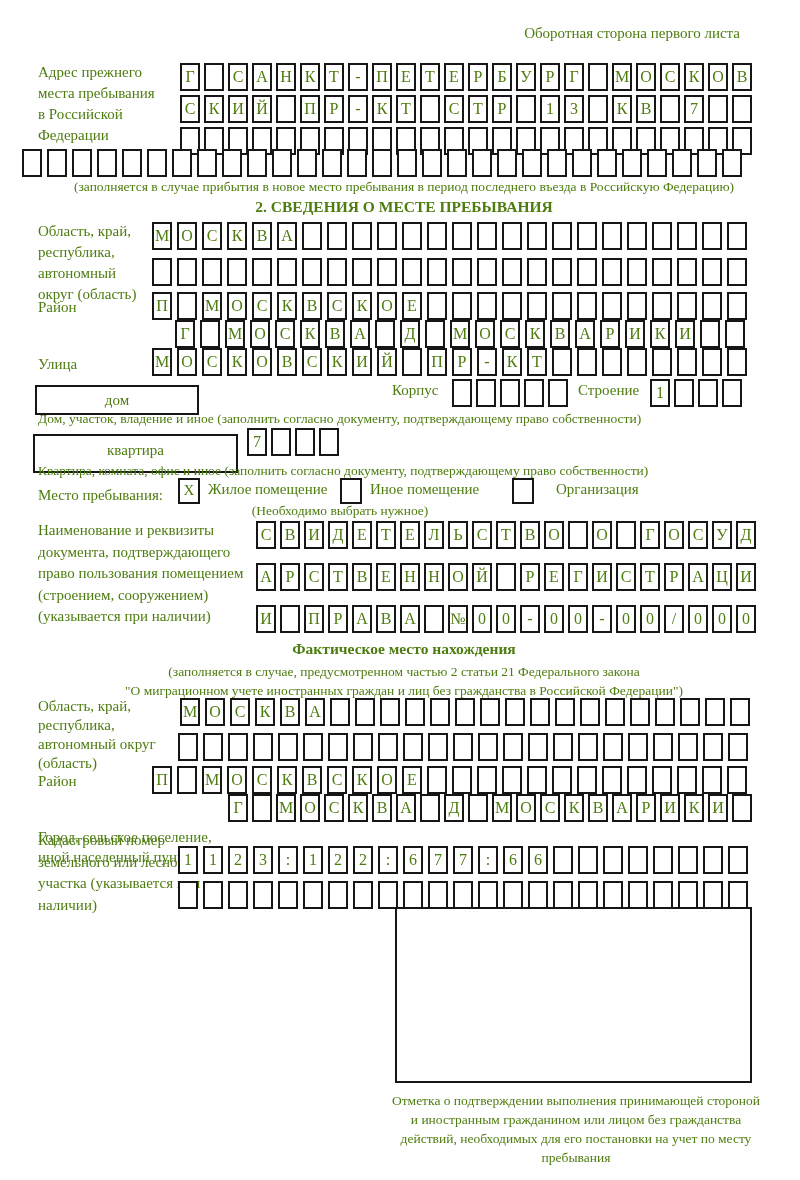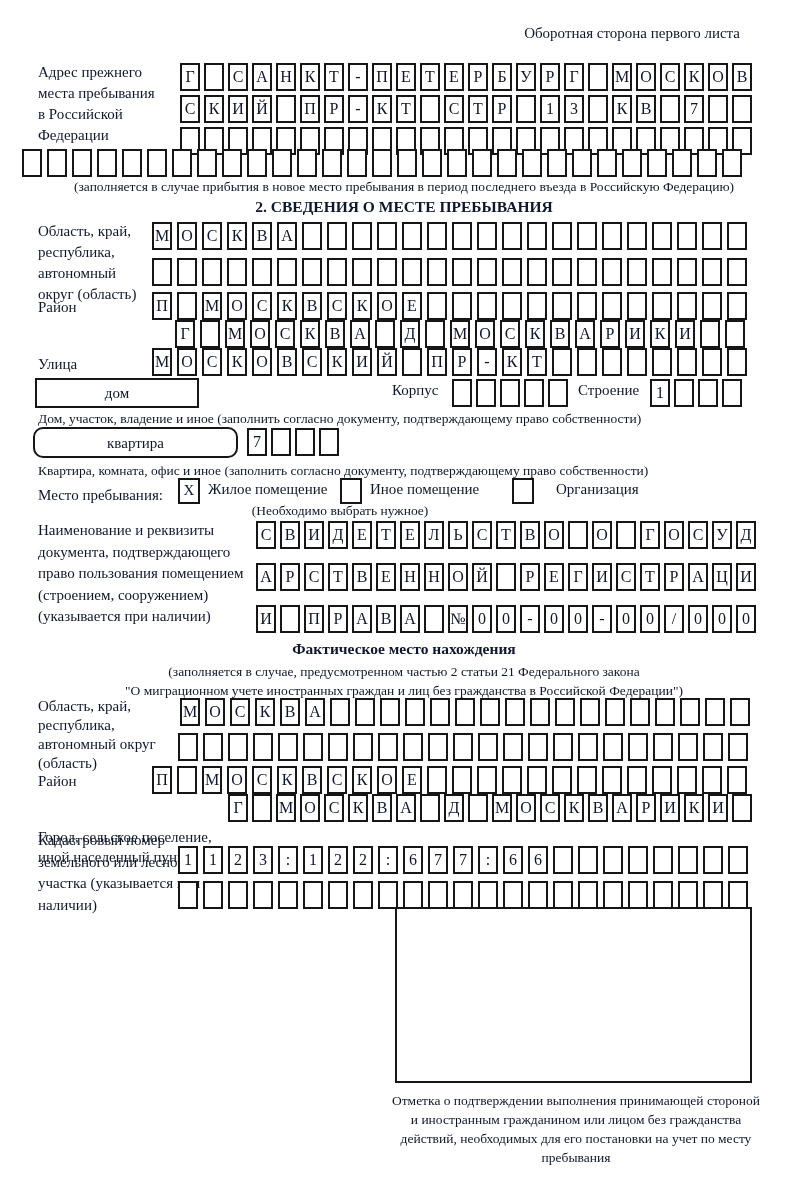--- a/index.html
+++ b/index.html
@@ -1,29 +1,29 @@
 <!DOCTYPE html>
 <html><head>
 <meta charset="utf-8">
 <style>
   html,body{margin:0;padding:0;background:#ffffff;}
-  .page{position:relative;width:800px;height:1180px;background:#ffffff;color:#0f172a;
+  .page{position:relative;width:800px;height:1180px;background:#ffffff;color:#4d7c0f;
         font-family:"Liberation Serif","DejaVu Serif",serif;overflow:hidden;}
   .abs{position:absolute;}
   .row{position:absolute;white-space:nowrap;font-family:inherit;}
   .cell{display:inline-block;width:20px;height:28px;margin-right:4px;border:2px solid #161616;
         box-sizing:border-box;text-align:center;font-size:16px;line-height:23px;
         vertical-align:top;background:#fff;}
   .g5 .cell{margin-right:5px;}
   .lbl{position:absolute;font-size:15px;line-height:21px;}
   .cap{position:absolute;font-size:13.5px;line-height:18px;}
   .center{left:4px;width:100%;text-align:center;}
   .bold{font-weight:bold;}
   .widebox{position:absolute;border:2px solid #161616;box-sizing:border-box;
-           text-align:center;font-size:15px;background:#fff;}
+           text-align:center;font-size:15px;background:#fff;margin-top:7px;}
   .chk{position:absolute;width:22px;height:26px;border:2px solid #161616;box-sizing:border-box;
        text-align:center;font-size:15px;line-height:21px;background:#fff;}
   .stampbox{position:absolute;border:2px solid #161616;box-sizing:border-box;background:#fff;}
 </style>
 </head>
 <body>
 
 <div class="page">
 
   <div class="abs" style="top:25px;right:60px;font-size:15px;">Оборотная сторона первого листа</div>
@@ -49,21 +49,21 @@
   <div class="lbl" style="left:38px;top:354px;">Улица</div>
   <div class="row g5" style="left:152px;top:348px;"><span class="cell">М</span><span class="cell">О</span><span class="cell">С</span><span class="cell">К</span><span class="cell">О</span><span class="cell">В</span><span class="cell">С</span><span class="cell">К</span><span class="cell">И</span><span class="cell">Й</span><span class="cell"></span><span class="cell">П</span><span class="cell">Р</span><span class="cell">-</span><span class="cell">К</span><span class="cell">Т</span><span class="cell"></span><span class="cell"></span><span class="cell"></span><span class="cell"></span><span class="cell"></span><span class="cell"></span><span class="cell"></span><span class="cell"></span></div>
 
   <div class="widebox" style="left:35px;top:378px;width:164px;height:30px;line-height:27px;">дом</div>
   <div class="abs" style="left:392px;top:382px;font-size:15px;">Корпус</div>
   <div class="row" style="left:452px;top:379px;"><span class="cell"></span><span class="cell"></span><span class="cell"></span><span class="cell"></span><span class="cell"></span></div>
   <div class="abs" style="left:578px;top:382px;font-size:15px;">Строение</div>
   <div class="row" style="left:650px;top:379px;"><span class="cell">1</span><span class="cell"></span><span class="cell"></span><span class="cell"></span></div>
   <div class="cap" style="left:38px;top:410px;">Дом, участок, владение и иное (заполнить согласно документу, подтверждающему право собственности)</div>
 
-  <div class="widebox" style="left:33px;top:427px;width:205px;height:31px;line-height:28px;border-radius:10px;">квартира</div>
+  <div class="widebox" style="left:33px;top:427px;width:205px;height:39px;line-height:28px;">квартира</div>
   <div class="row" style="left:247px;top:428px;"><span class="cell">7</span><span class="cell"></span><span class="cell"></span><span class="cell"></span></div>
   <div class="cap" style="left:38px;top:462px;">Квартира, комната, офис и иное (заполнить согласно документу, подтверждающему право собственности)</div>
 
   <div class="abs" style="left:38px;top:487px;font-size:15px;text-align:center;">Место пребывания:</div>
   <div class="chk" style="left:178px;top:478px;">X</div>
   <div class="abs" style="left:208px;top:481px;font-size:15px;">Жилое помещение</div>
   <div class="chk" style="left:340px;top:478px;"></div>
   <div class="abs" style="left:370px;top:481px;font-size:15px;">Иное помещение</div>
   <div class="chk" style="left:512px;top:478px;"></div>
   <div class="abs" style="left:556px;top:481px;font-size:15px;">Организация</div>

